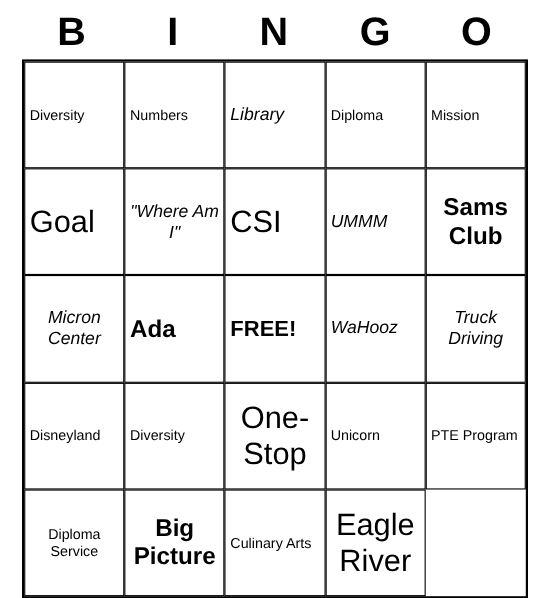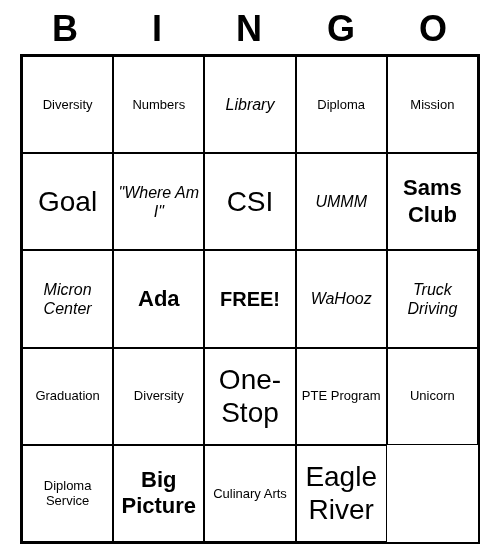--- a/index.html
+++ b/index.html
@@ -40,21 +40,21 @@
       display: grid;
       grid-template-columns: repeat(5, 1fr);
       grid-template-rows: repeat(5, 1fr);
       flex: 1;
     }
 
     .bingo-cell {
       border: 1px solid #000;
       display: flex;
       align-items: center;
-      justify-content: center;
+      justify-content: flex-start;
       text-align: center;
       padding: 4px;
       min-height: 88px;
     }
 
     .bingo-cell .cell-text {
       font-size: 13px;
       line-height: 1.2;
     }
 
@@ -129,33 +129,33 @@
     <div class="bingo-cell free-cell">
       <span class="cell-text">FREE!</span>
     </div>
     <div class="bingo-cell medium-text">
       <span class="cell-text">WaHooz</span>
     </div>
     <div class="bingo-cell medium-text">
       <span class="cell-text">Truck Driving</span>
     </div>
     <div class="bingo-cell">
-      <span class="cell-text">Graduation</span>
+      <span class="cell-text">Disneyland</span>
     </div>
     <div class="bingo-cell">
       <span class="cell-text">Diversity</span>
     </div>
     <div class="bingo-cell xlarge-text">
       <span class="cell-text">One-Stop</span>
     </div>
     <div class="bingo-cell">
-      <span class="cell-text">PTE Program</span>
+      <span class="cell-text">Unicorn</span>
     </div>
     <div class="bingo-cell">
-      <span class="cell-text">Unicorn</span>
+      <span class="cell-text">PTE Program</span>
     </div>
     <div class="bingo-cell">
       <span class="cell-text">Diploma Service</span>
     </div>
     <div class="bingo-cell large-text">
       <span class="cell-text">Big Picture</span>
     </div>
     <div class="bingo-cell">
       <span class="cell-text">Culinary Arts</span>
     </div>

